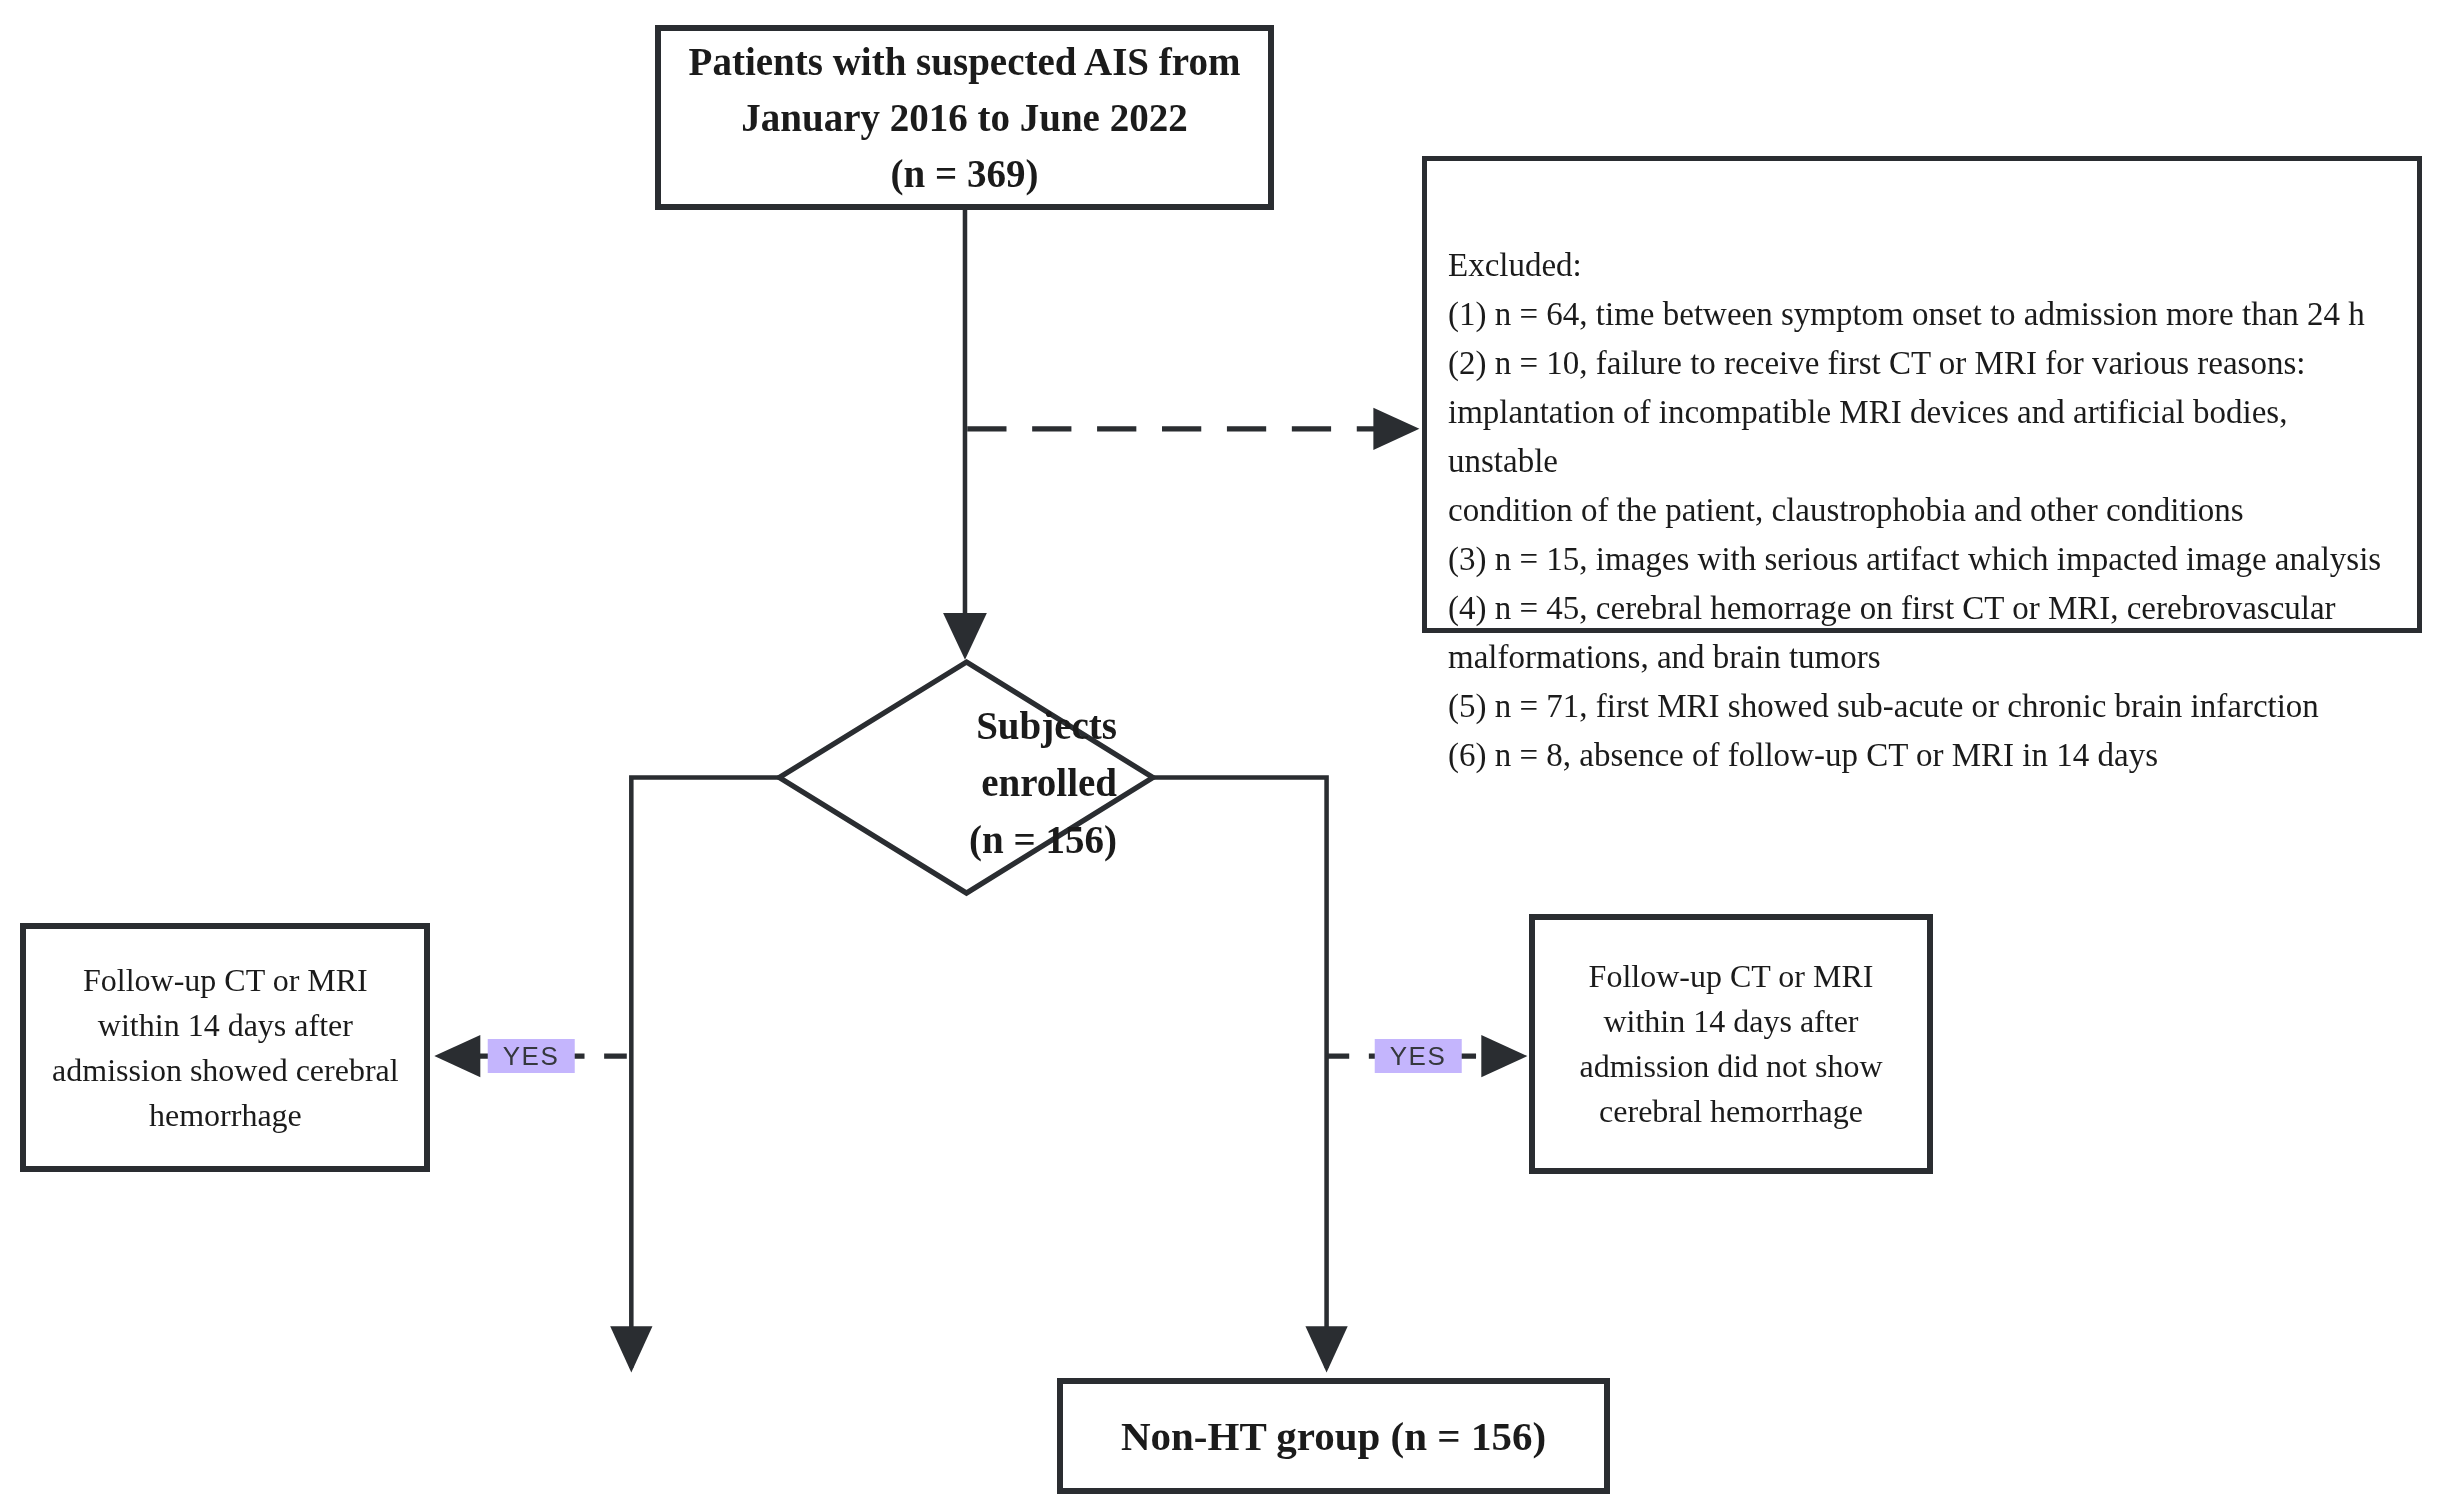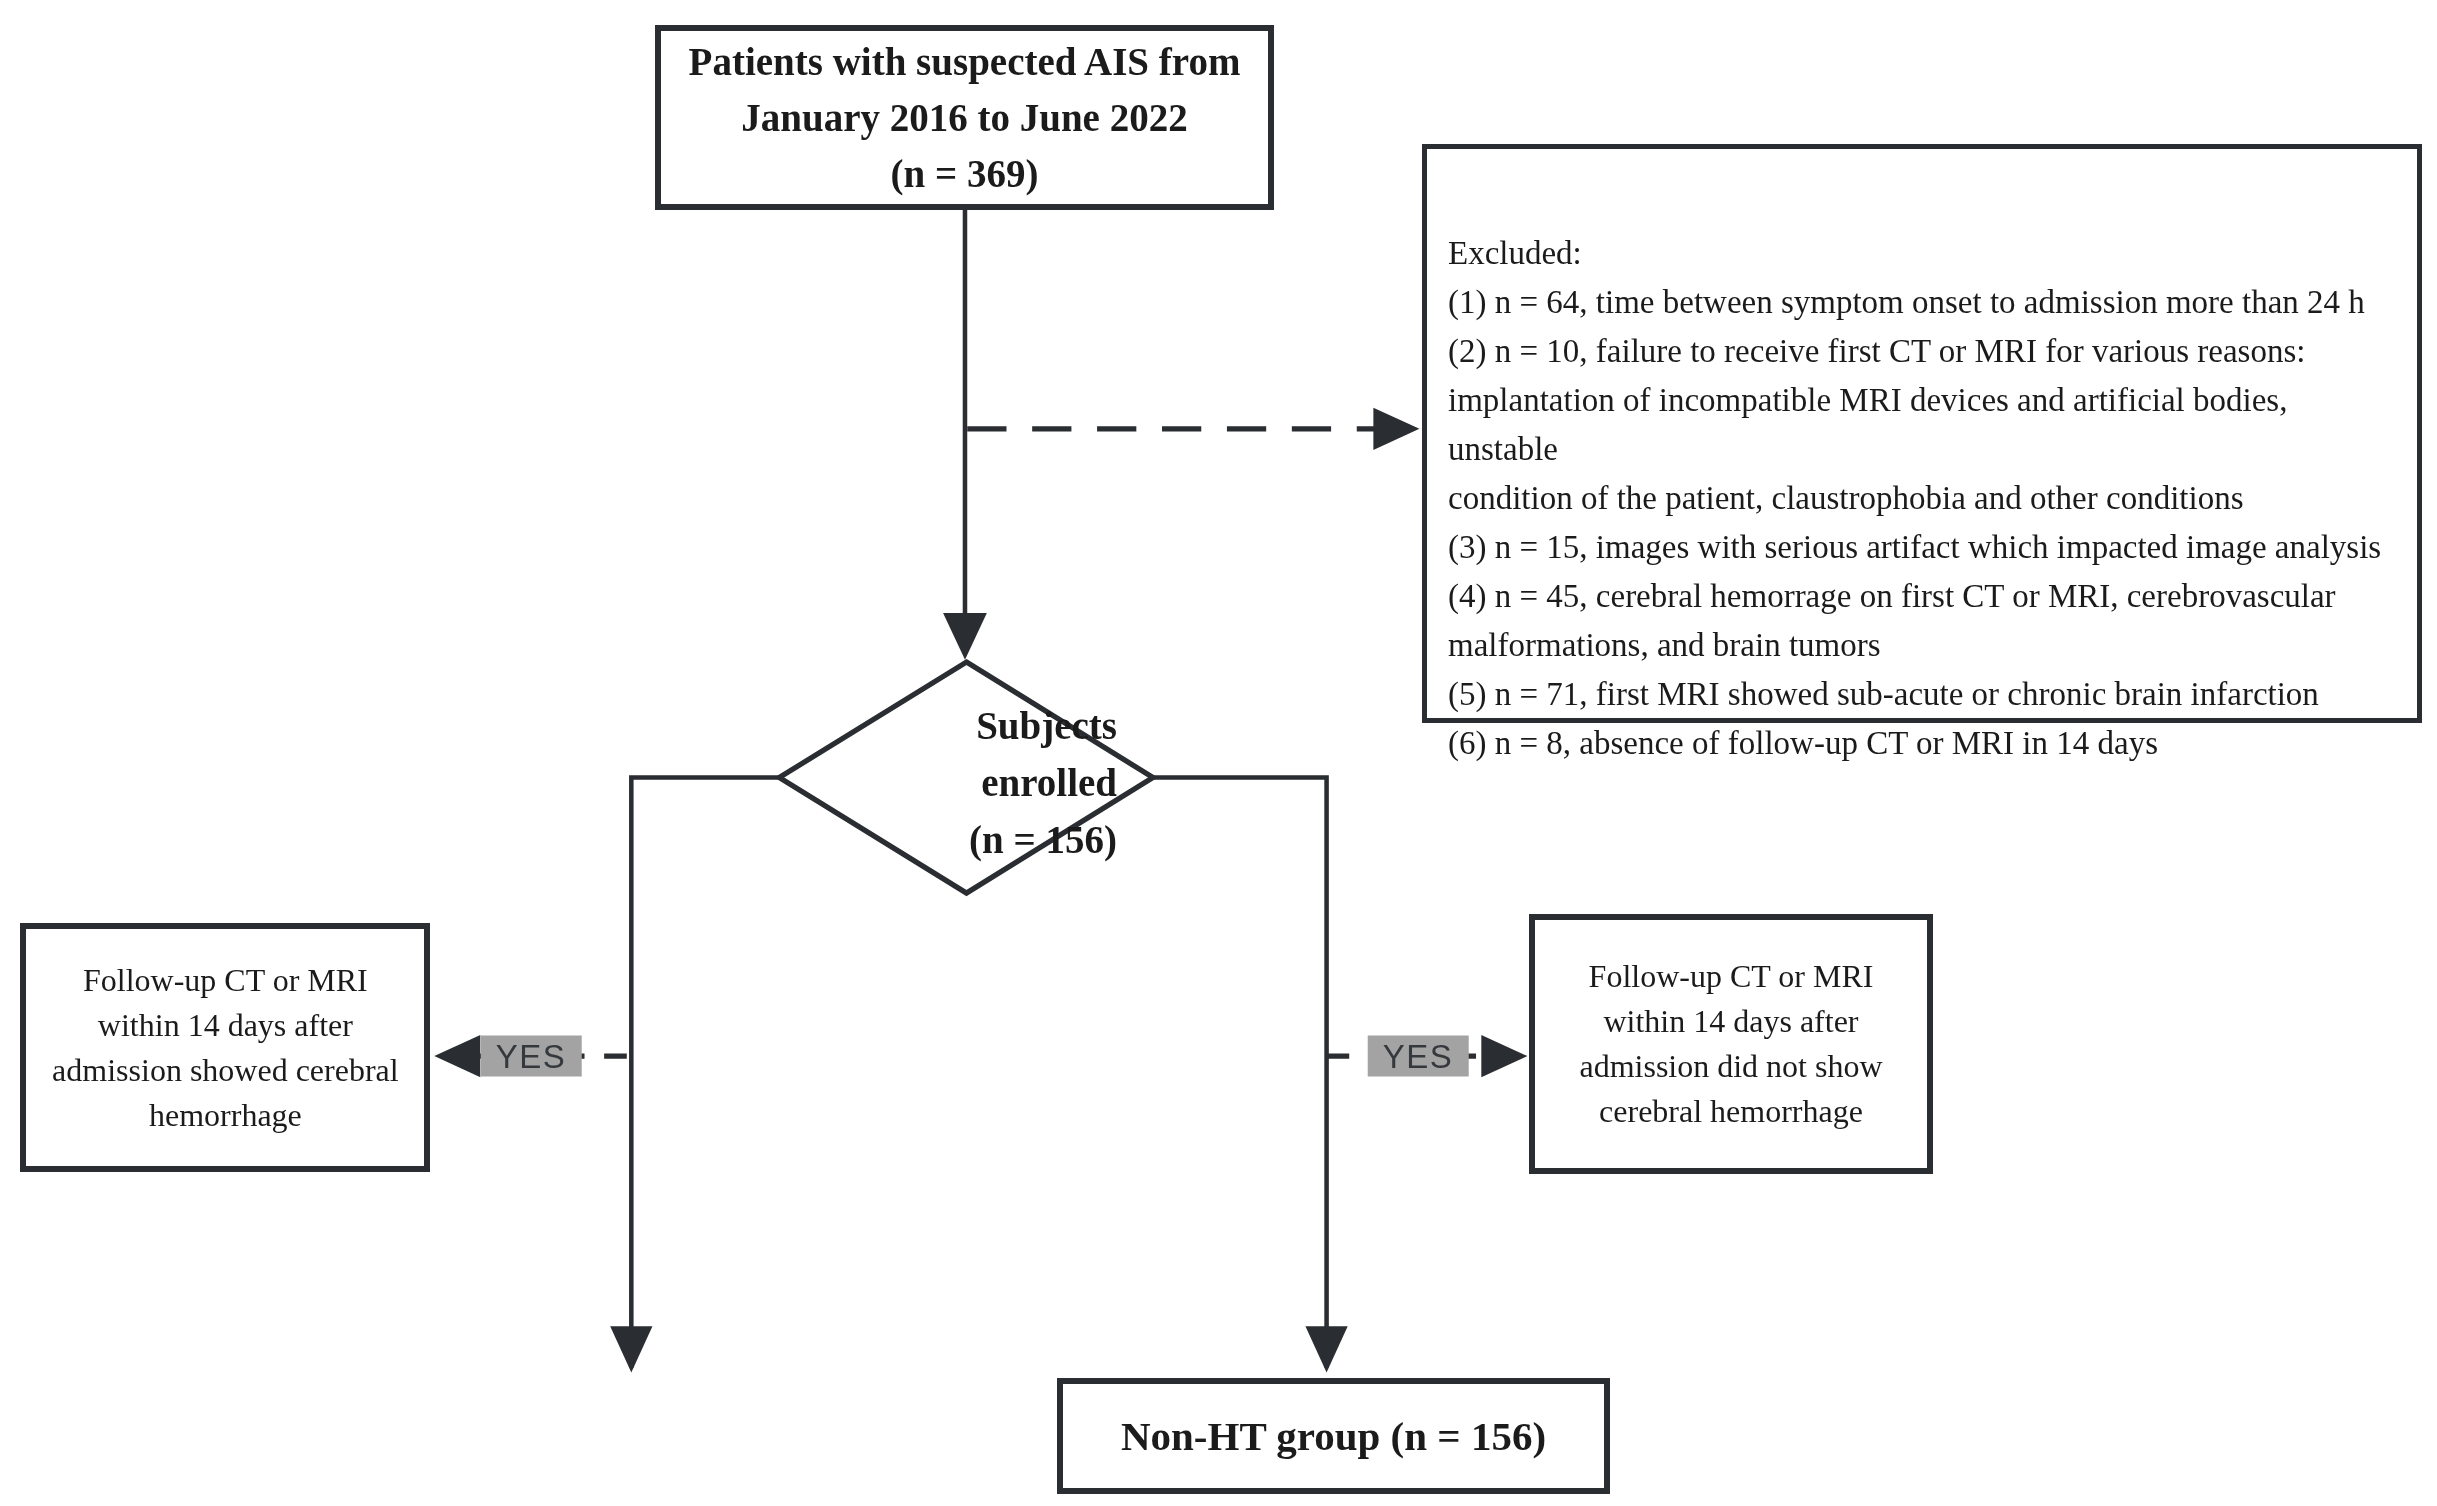--- a/index.html
+++ b/index.html
@@ -10,35 +10,35 @@
   svg.connectors{position:absolute;left:0;top:0;width:2438px;height:1506px;}
   .node{
     position:absolute;box-sizing:border-box;background:#ffffff;
     border:6.8px solid #2a2d31;display:flex;align-items:center;justify-content:center;
     text-align:center;
     margin-top:6px;
   }
   .pre{white-space:pre-line;}
   .start-box{left:655px;top:19px;width:619px;height:185px;font-weight:bold;font-size:39px;line-height:56px;}
   .excluded-box{
-    left:1422px;top:138px;width:1000px;height:579px;border-width:5.3px;
+    left:1422px;top:150px;width:1000px;height:477px;border-width:5.3px;
     align-items:flex-start;justify-content:flex-start;text-align:left;
     font-size:33px;line-height:49px;padding:80px 16.6px 0 21px;
   }
   .left-outcome-box{left:20.4px;top:917px;width:410px;height:249px;border-width:6px;font-size:32px;line-height:45px;}
   .right-outcome-box{left:1529px;top:908px;width:404px;height:260px;border-width:6px;font-size:32px;line-height:45px;}
   .ht-box{left:350px;top:1372px;width:566px;height:116px;font-weight:bold;font-size:41px;}
   .nonht-box{left:1057px;top:1372px;width:553px;height:116px;font-weight:bold;font-size:41px;}
   .diamond-label{
     position:absolute;left:815px;top:689px;width:302px;text-align:right;
     font-weight:bold;font-size:39px;line-height:57px;margin-top:8px;
   }
   .yes-label{
-    position:absolute;transform:translate(-50%,-50%);background:#a3a3a3;
-    padding:1.5px 15px;font-family:"Liberation Sans",sans-serif;font-size:33px;
+    position:absolute;transform:translate(-50%,-50%);background:#c4b5fd;
+    padding:1.5px 15px;font-family:"Liberation Sans",sans-serif;font-size:26px;
     color:#35383d;letter-spacing:1.5px;
   }
   .yes-left{left:531px;top:1056px;}
   .yes-right{left:1418px;top:1056px;}
 </style>
 </head>
 <body>
 
 <div class="canvas">
 

